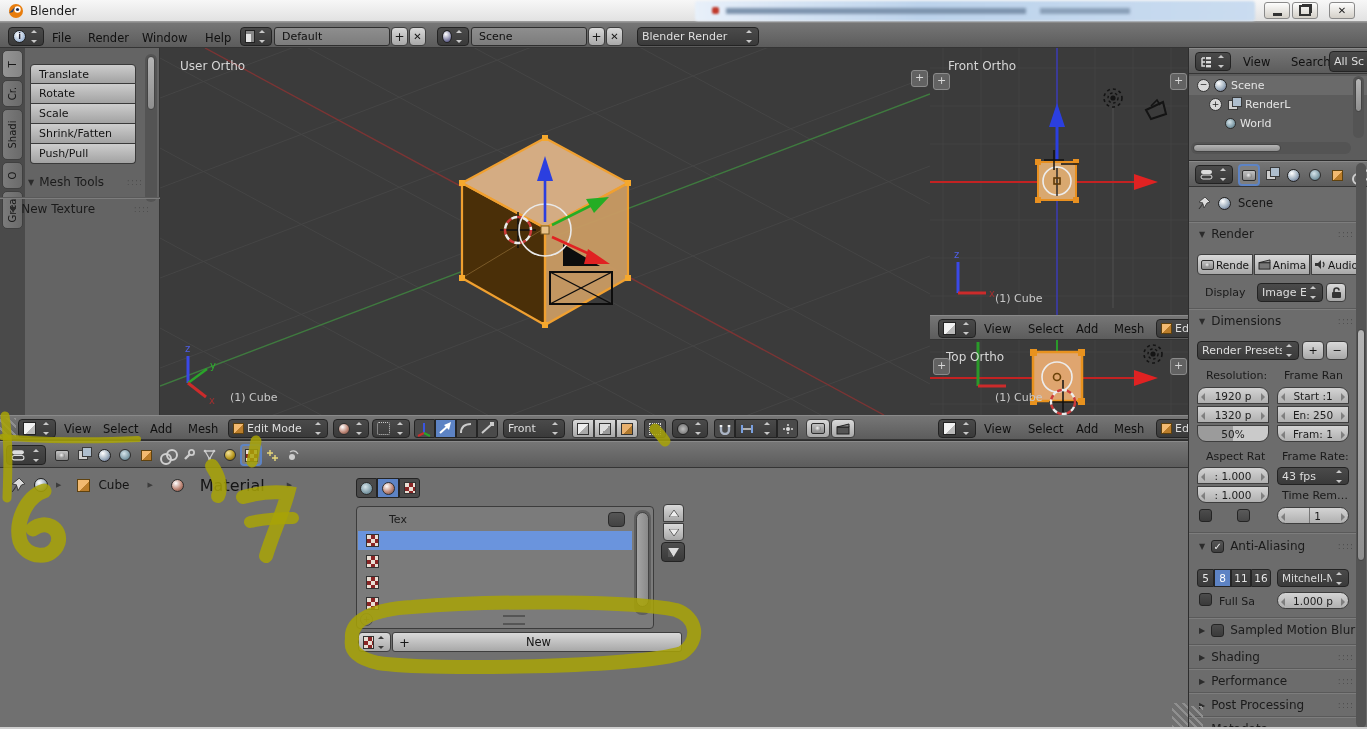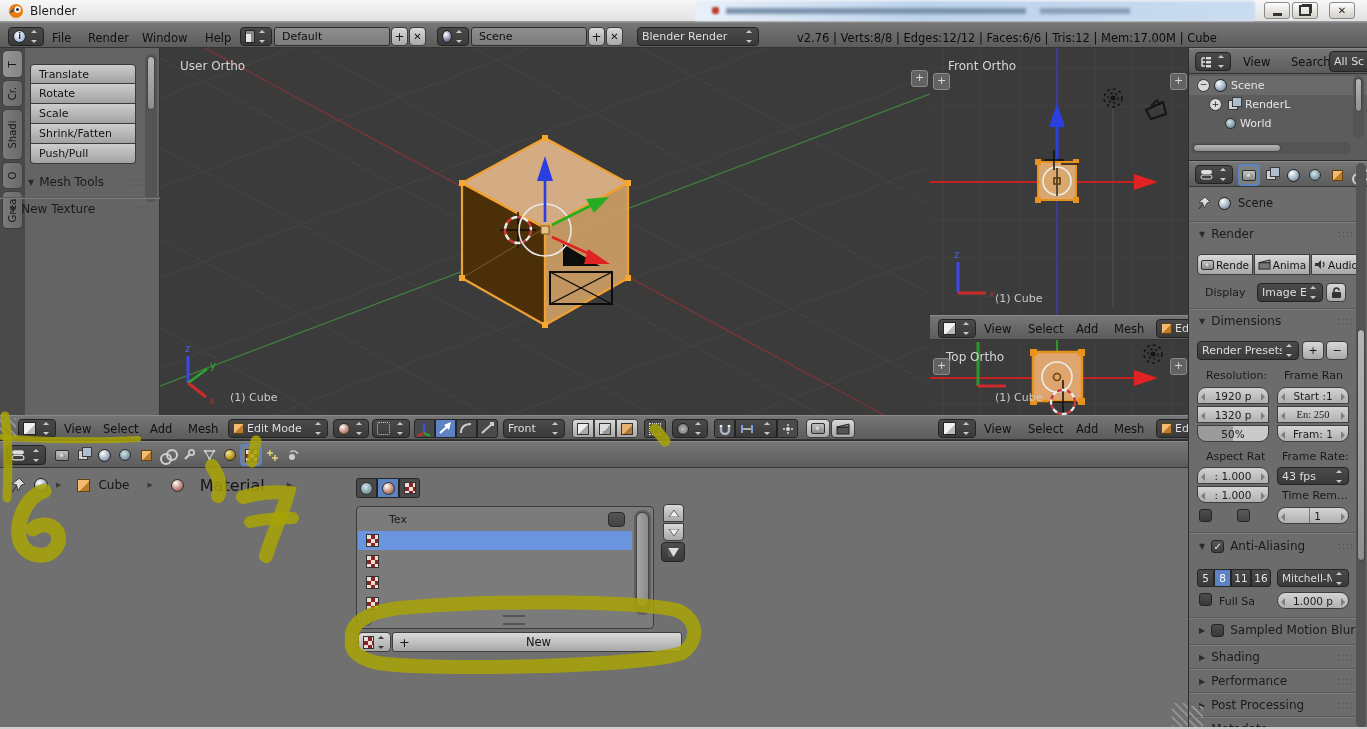--- a/index.html
+++ b/index.html
@@ -121,21 +121,20 @@
     <div class="abs dsel" style="left:637px;top:4px;width:122px;height:19px;">
       <span style="font-size:11px;">Blender Render</span>
       <i class="ud"></i>
     </div>
     <svg class="abs" style="left:773px;top:28px;" width="15" height="15" viewBox="0 0 16 16">
       <circle cx="8" cy="8" r="7" fill="#e87d0d"></circle>
         <circle cx="9.5" cy="6.5" r="3.2" fill="#fff"></circle>
         <circle cx="9.5" cy="6.5" r="1.6" fill="#1b2b52"></circle>
         <path d="M1 10 L7 4 L5 9 Z" fill="#2b4a7a"></path>
     </svg>
-    <span class="abs" style="left:797px;top:8px;color:#0c0c0c;font-size:11.5px;">v2.76 | Verts:8/8 | Edges:12/12 | Faces:6/6 | Tris:12 | Mem:17.00M | Cube</span>
   </div>
 
   <svg class="abs" style="left:160px;top:48px;" width="770" height="367" viewBox="0 0 770 367">
     <rect x="0" y="0" width="770" height="367" fill="#3b3b3b"></rect>
     <g stroke="#454545" stroke-width="1">
       <path d="M0,-40 L770,-332 M0,50 L770,-242 M0,140 L770,-152 M0,230 L770,-62 M0,320 L770,28 M0,410 L770,118 M0,500 L770,208 M0,590 L770,298"></path>
       <path d="M0,-260 L770,156 M0,-170 L770,246 M0,-80 L770,336 M0,10 L770,426 M0,100 L770,516 M0,190 L770,606 M0,280 L770,696"></path>
     </g>
     <line x1="0" y1="338" x2="770" y2="46" stroke="#3f7a3f" stroke-width="1.4"></line>
     <line x1="45" y1="0" x2="724" y2="367" stroke="#7c3434" stroke-width="1.4"></line>
@@ -599,21 +598,21 @@
     <div class="num" style="left:88px;top:226px;width:72px;border-radius:9px 9px 0 0;">
         <i class="sl"></i>
         <span>Start :1</span>
         <i class="sr"></i>
       </div>
     <div class="num" style="left:8px;top:245px;width:72px;border-radius:0;">
         <i class="sl"></i>
         <span>1320 p</span>
         <i class="sr"></i>
       </div>
-    <div class="num" style="left:88px;top:245px;width:72px;border-radius:0;font-family:Liberation Serif, serif;">
+    <div class="num" style="left:88px;top:245px;width:72px;border-radius:0;">
         <i class="sl"></i>
         <span>En: 250</span>
         <i class="sr"></i>
       </div>
     <div class="num" style="left:8px;top:264px;width:72px;border-radius:0 0 9px 9px;background:linear-gradient(90deg,#9b9b9b 0 50%,#cacaca 50%);">
         <span>50%</span>
       </div>
     <div class="num" style="left:88px;top:264px;width:72px;border-radius:0 0 9px 9px;">
         <i class="sl"></i>
         <span>Fram: 1</span>

